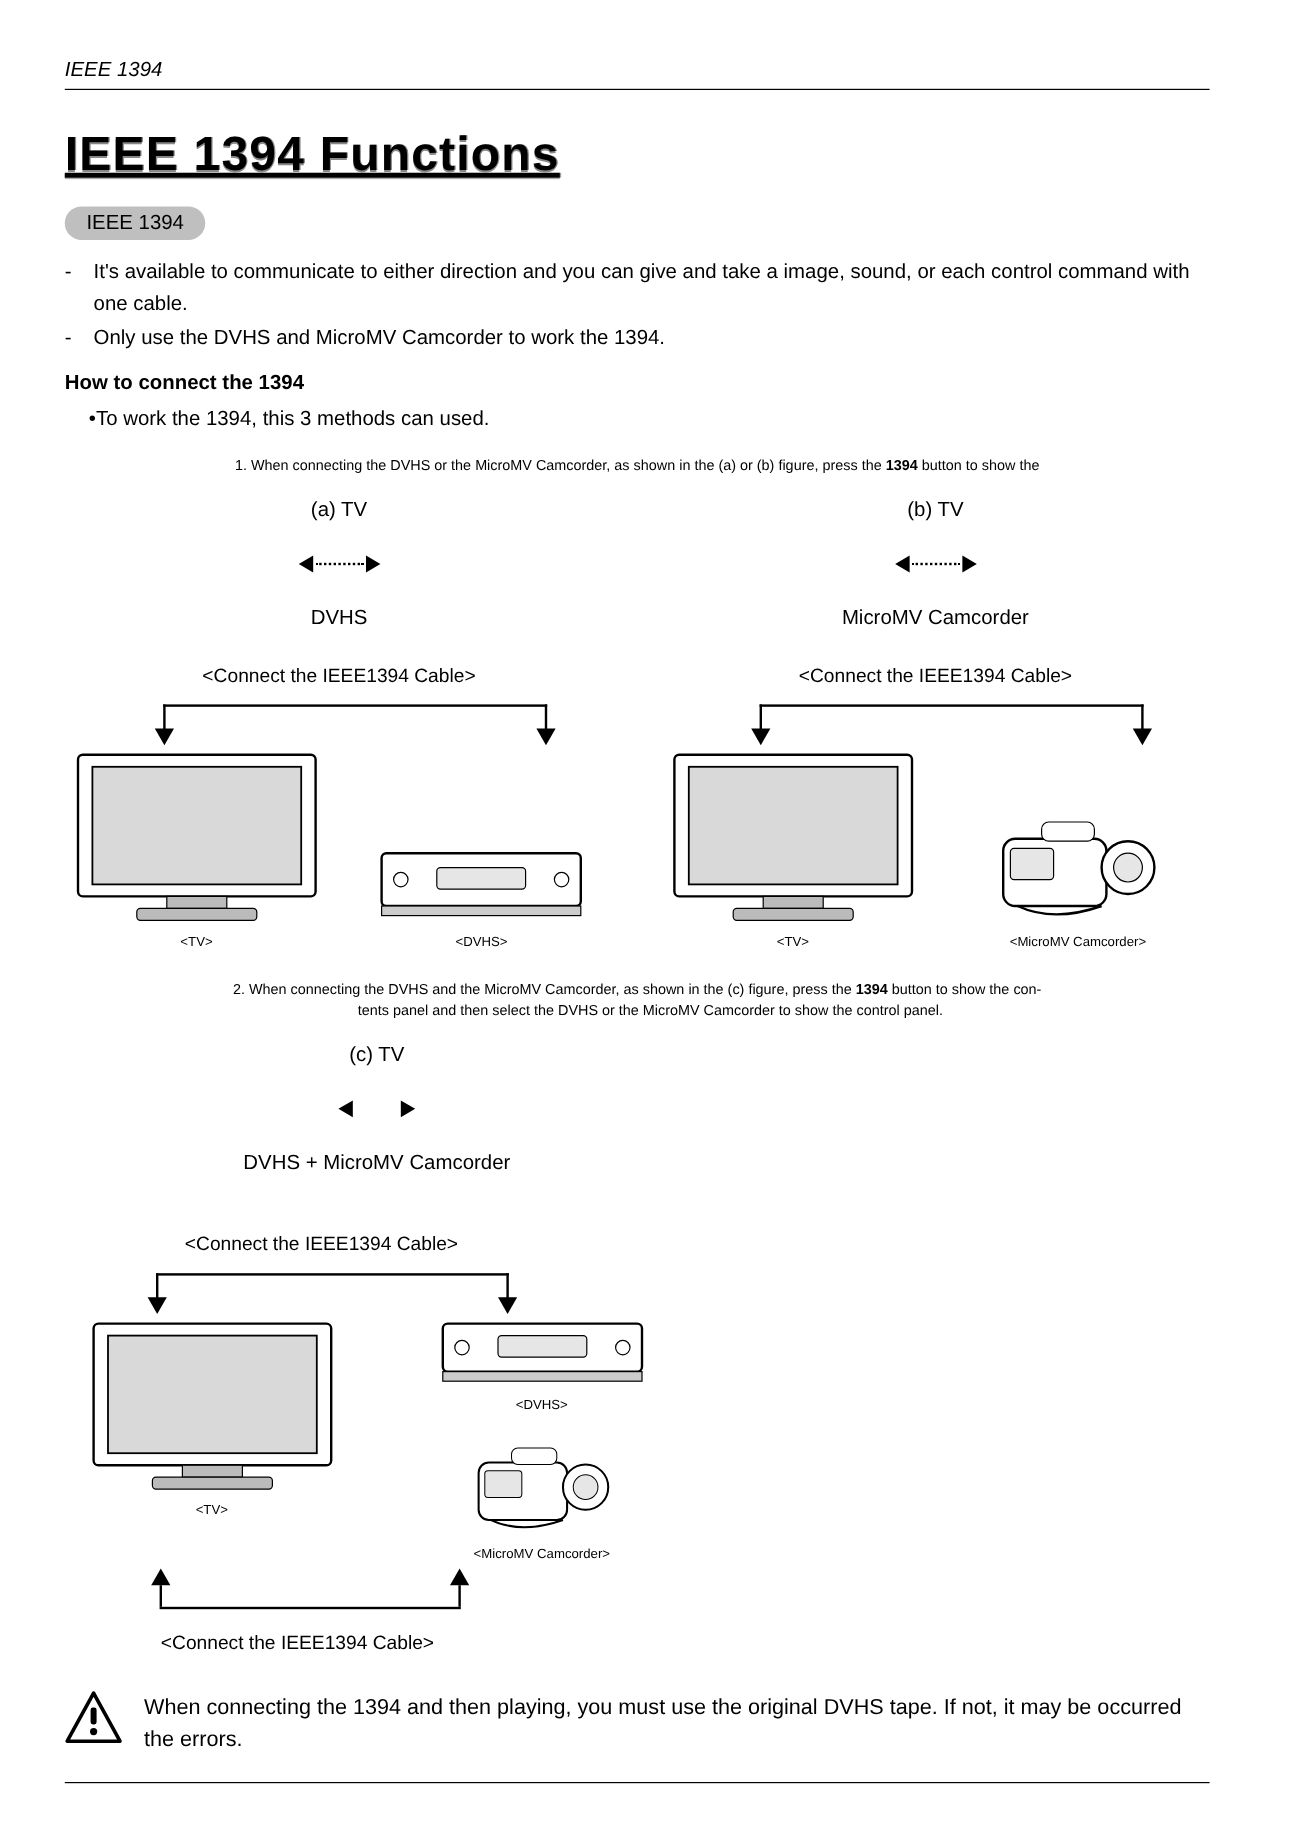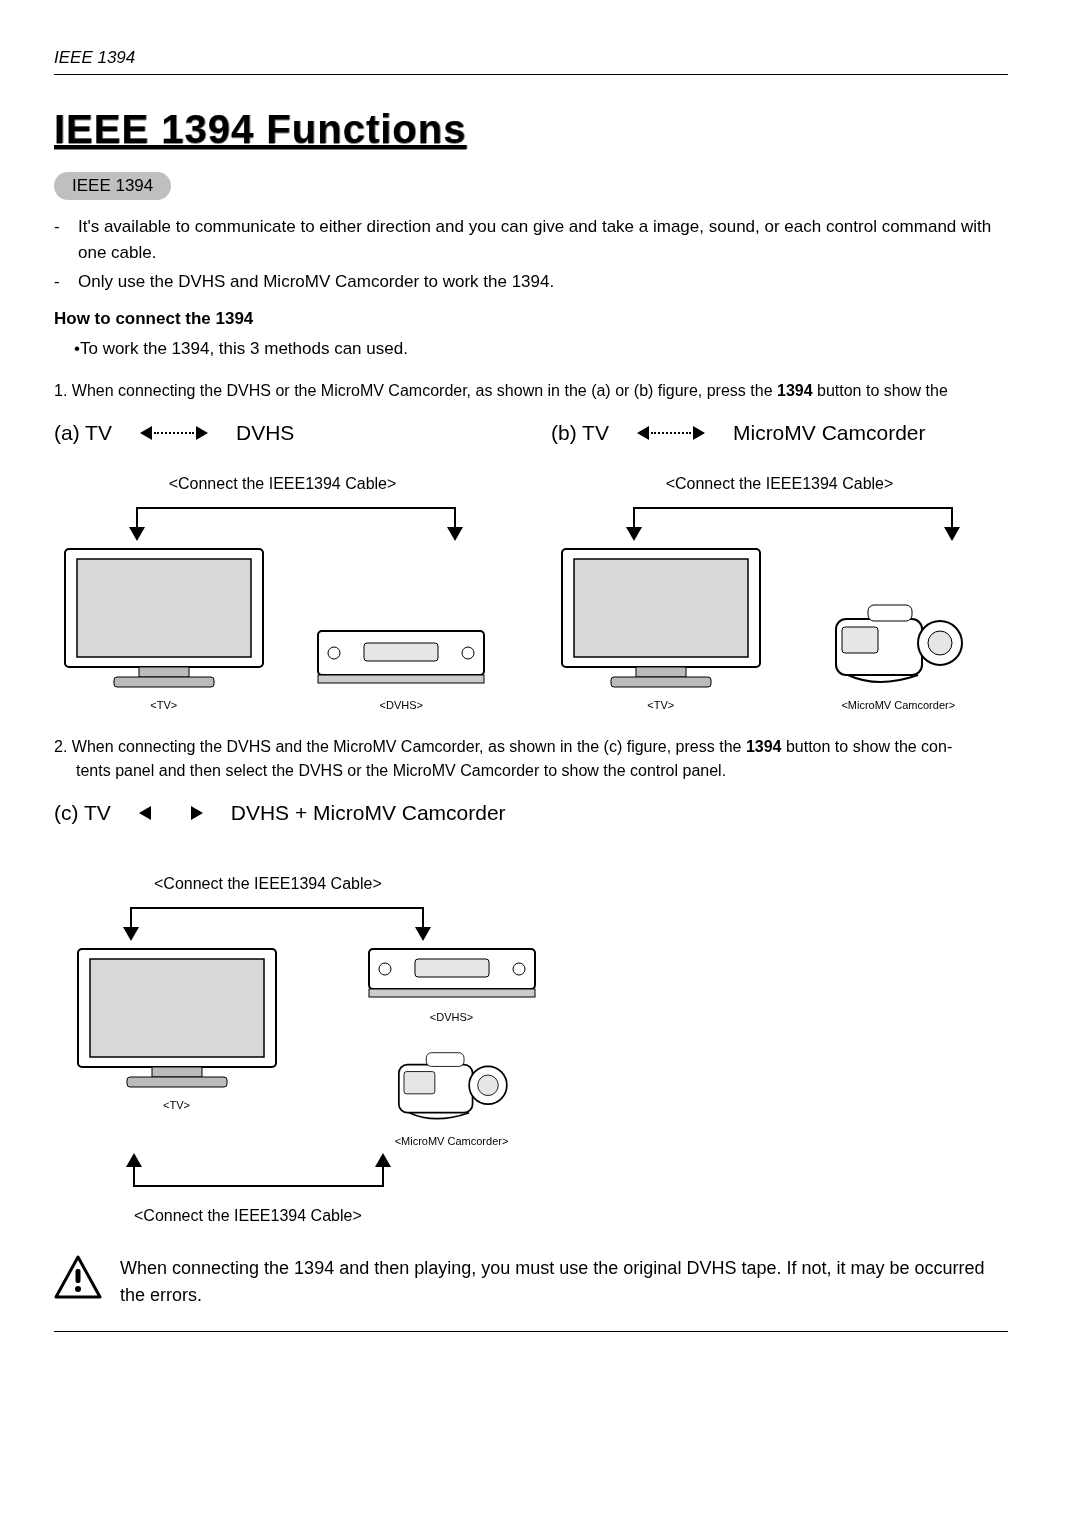--- a/index.html
+++ b/index.html
@@ -67,48 +67,50 @@
     font-weight: 700;
     font-size: 17px;
     margin: 8px 0 10px 0;
   }
   .note-row {
     margin-left: 20px;
     margin-bottom: 20px;
     font-size: 17px;
   }
   .numbered {
-    font-size: 16px;
+    font-size: 12px;
     line-height: 1.5;
     margin-bottom: 18px;
+    text-align: center;
   }
   .numbered .num {
     display: inline;
   }
   .numbered .cont {
     display: block;
     margin-left: 22px;
   }
 
   
   .examples-row {
     display: flex;
     gap: 40px;
     margin-bottom: 24px;
   }
   .example {
     flex: 1 1 0;
   }
   .ex-label {
-    font-size: 21px;
+    font-size: 17px;
     display: flex;
     align-items: center;
     gap: 28px;
     margin-bottom: 30px;
     white-space: nowrap;
+    flex-direction: column;
   }
   .arrow-dots {
     display: inline-flex;
     align-items: center;
     gap: 0;
   }
   .tri-left, .tri-right {
     display: inline-block;
     width: 0; height: 0;
   }

